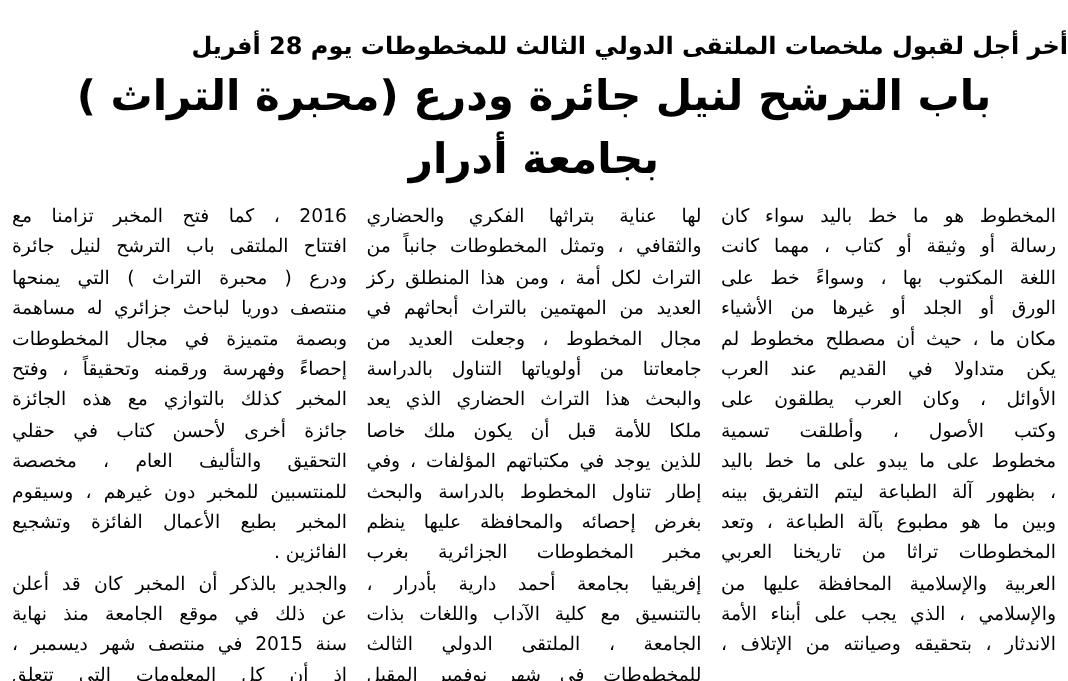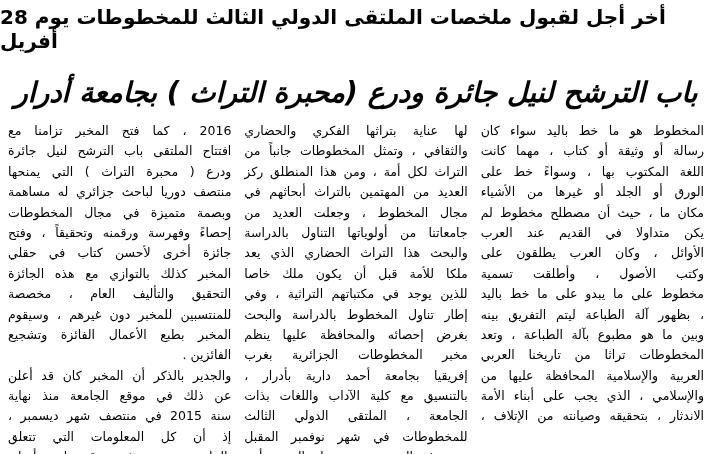--- a/index.html
+++ b/index.html
@@ -3,26 +3,26 @@
 <meta charset="utf-8">
 <style>
   html,body{margin:0;padding:0;}
   body{
     width:712px;height:454px;overflow:hidden;
     background:#ffffff;color:#000000;
     font-family:"DejaVu Sans",sans-serif;
   }
   .page{width:712px;height:454px;}
   .kicker{
-    text-align:left;font-weight:bold;font-size:20px;
-    padding-top:5px;letter-spacing:0;
+    text-align:right;font-weight:bold;font-size:16px;
+    padding-top:21px;letter-spacing:0;
   }
   .headline{
     text-align:center;font-weight:bold;font-size:28px;
-    margin:19px 4px 0 4px;line-height:42px;font-style:italic;
+    margin:3px 4px 0 4px;line-height:42px;
   }
   .columns{
     display:flex;flex-direction:row;gap:13px;
     padding:7px 8px 0 8px;
   }
   .col{flex:1 1 0;min-width:0;font-size:12.5px;}
   .line{
     text-align:justify;text-align-last:justify;
     height:20.4px;line-height:20.4px;overflow:hidden;
     white-space:nowrap;
@@ -55,39 +55,39 @@
       </div>
     <div class="col">
         <div class="line">لها عناية بتراثها الفكري والحضاري</div>
         <div class="line">والثقافي ، وتمثل المخطوطات جانباً من</div>
         <div class="line">التراث لكل أمة ، ومن هذا المنطلق ركز</div>
         <div class="line">العديد من المهتمين بالتراث أبحاثهم في</div>
         <div class="line">مجال المخطوط ، وجعلت العديد من</div>
         <div class="line">جامعاتنا من أولوياتها التناول بالدراسة</div>
         <div class="line">والبحث هذا التراث الحضاري الذي يعد</div>
         <div class="line">ملكا للأمة قبل أن يكون ملك خاصا</div>
-        <div class="line">للذين يوجد في مكتباتهم التراثية ، وفي</div>
+        <div class="line">للذين يوجد في مكتباتهم المؤلفات ، وفي</div>
         <div class="line">إطار تناول المخطوط بالدراسة والبحث</div>
         <div class="line">بغرض إحصائه والمحافظة عليها ينظم</div>
         <div class="line">مخبر المخطوطات الجزائرية بغرب</div>
         <div class="line">إفريقيا بجامعة أحمد دارية بأدرار ،</div>
         <div class="line">بالتنسيق مع كلية الآداب واللغات بذات</div>
         <div class="line">الجامعة ، الملتقى الدولي الثالث</div>
         <div class="line">للمخطوطات في شهر نوفمبر المقبل</div>
         <div class="line">من هذه السنة، حيث جعل المخبر أخر</div>
       </div>
     <div class="col">
         <div class="line">2016 ، كما فتح المخبر تزامنا مع</div>
         <div class="line">افتتاح الملتقى باب الترشح لنيل جائرة</div>
         <div class="line">ودرع ( محبرة التراث ) التي يمنحها</div>
         <div class="line">منتصف دوريا لباحث جزائري له مساهمة</div>
         <div class="line">وبصمة متميزة في مجال المخطوطات</div>
         <div class="line">إحصاءً وفهرسة ورقمنه وتحقيقاً ، وفتح</div>
+        <div class="line">المخبر كذلك بالتوازي مع هذه الجائزة</div>
         <div class="line">جائزة أخرى لأحسن كتاب في حقلي</div>
-        <div class="line">المخبر كذلك بالتوازي مع هذه الجائزة</div>
         <div class="line">التحقيق والتأليف العام ، مخصصة</div>
         <div class="line">للمنتسبين للمخبر دون غيرهم ، وسيقوم</div>
         <div class="line">المخبر بطبع الأعمال الفائزة وتشجيع</div>
         <div class="line end">الفائزين .</div>
         <div class="line">والجدير بالذكر أن المخبر كان قد أعلن</div>
         <div class="line">عن ذلك في موقع الجامعة منذ نهاية</div>
         <div class="line">سنة 2015 في منتصف شهر ديسمبر ،</div>
         <div class="line">إذ أن كل المعلومات التي تتعلق</div>
         <div class="line">بالملتقى موجودة في موقع جامعة أدرار.</div>
       </div>

